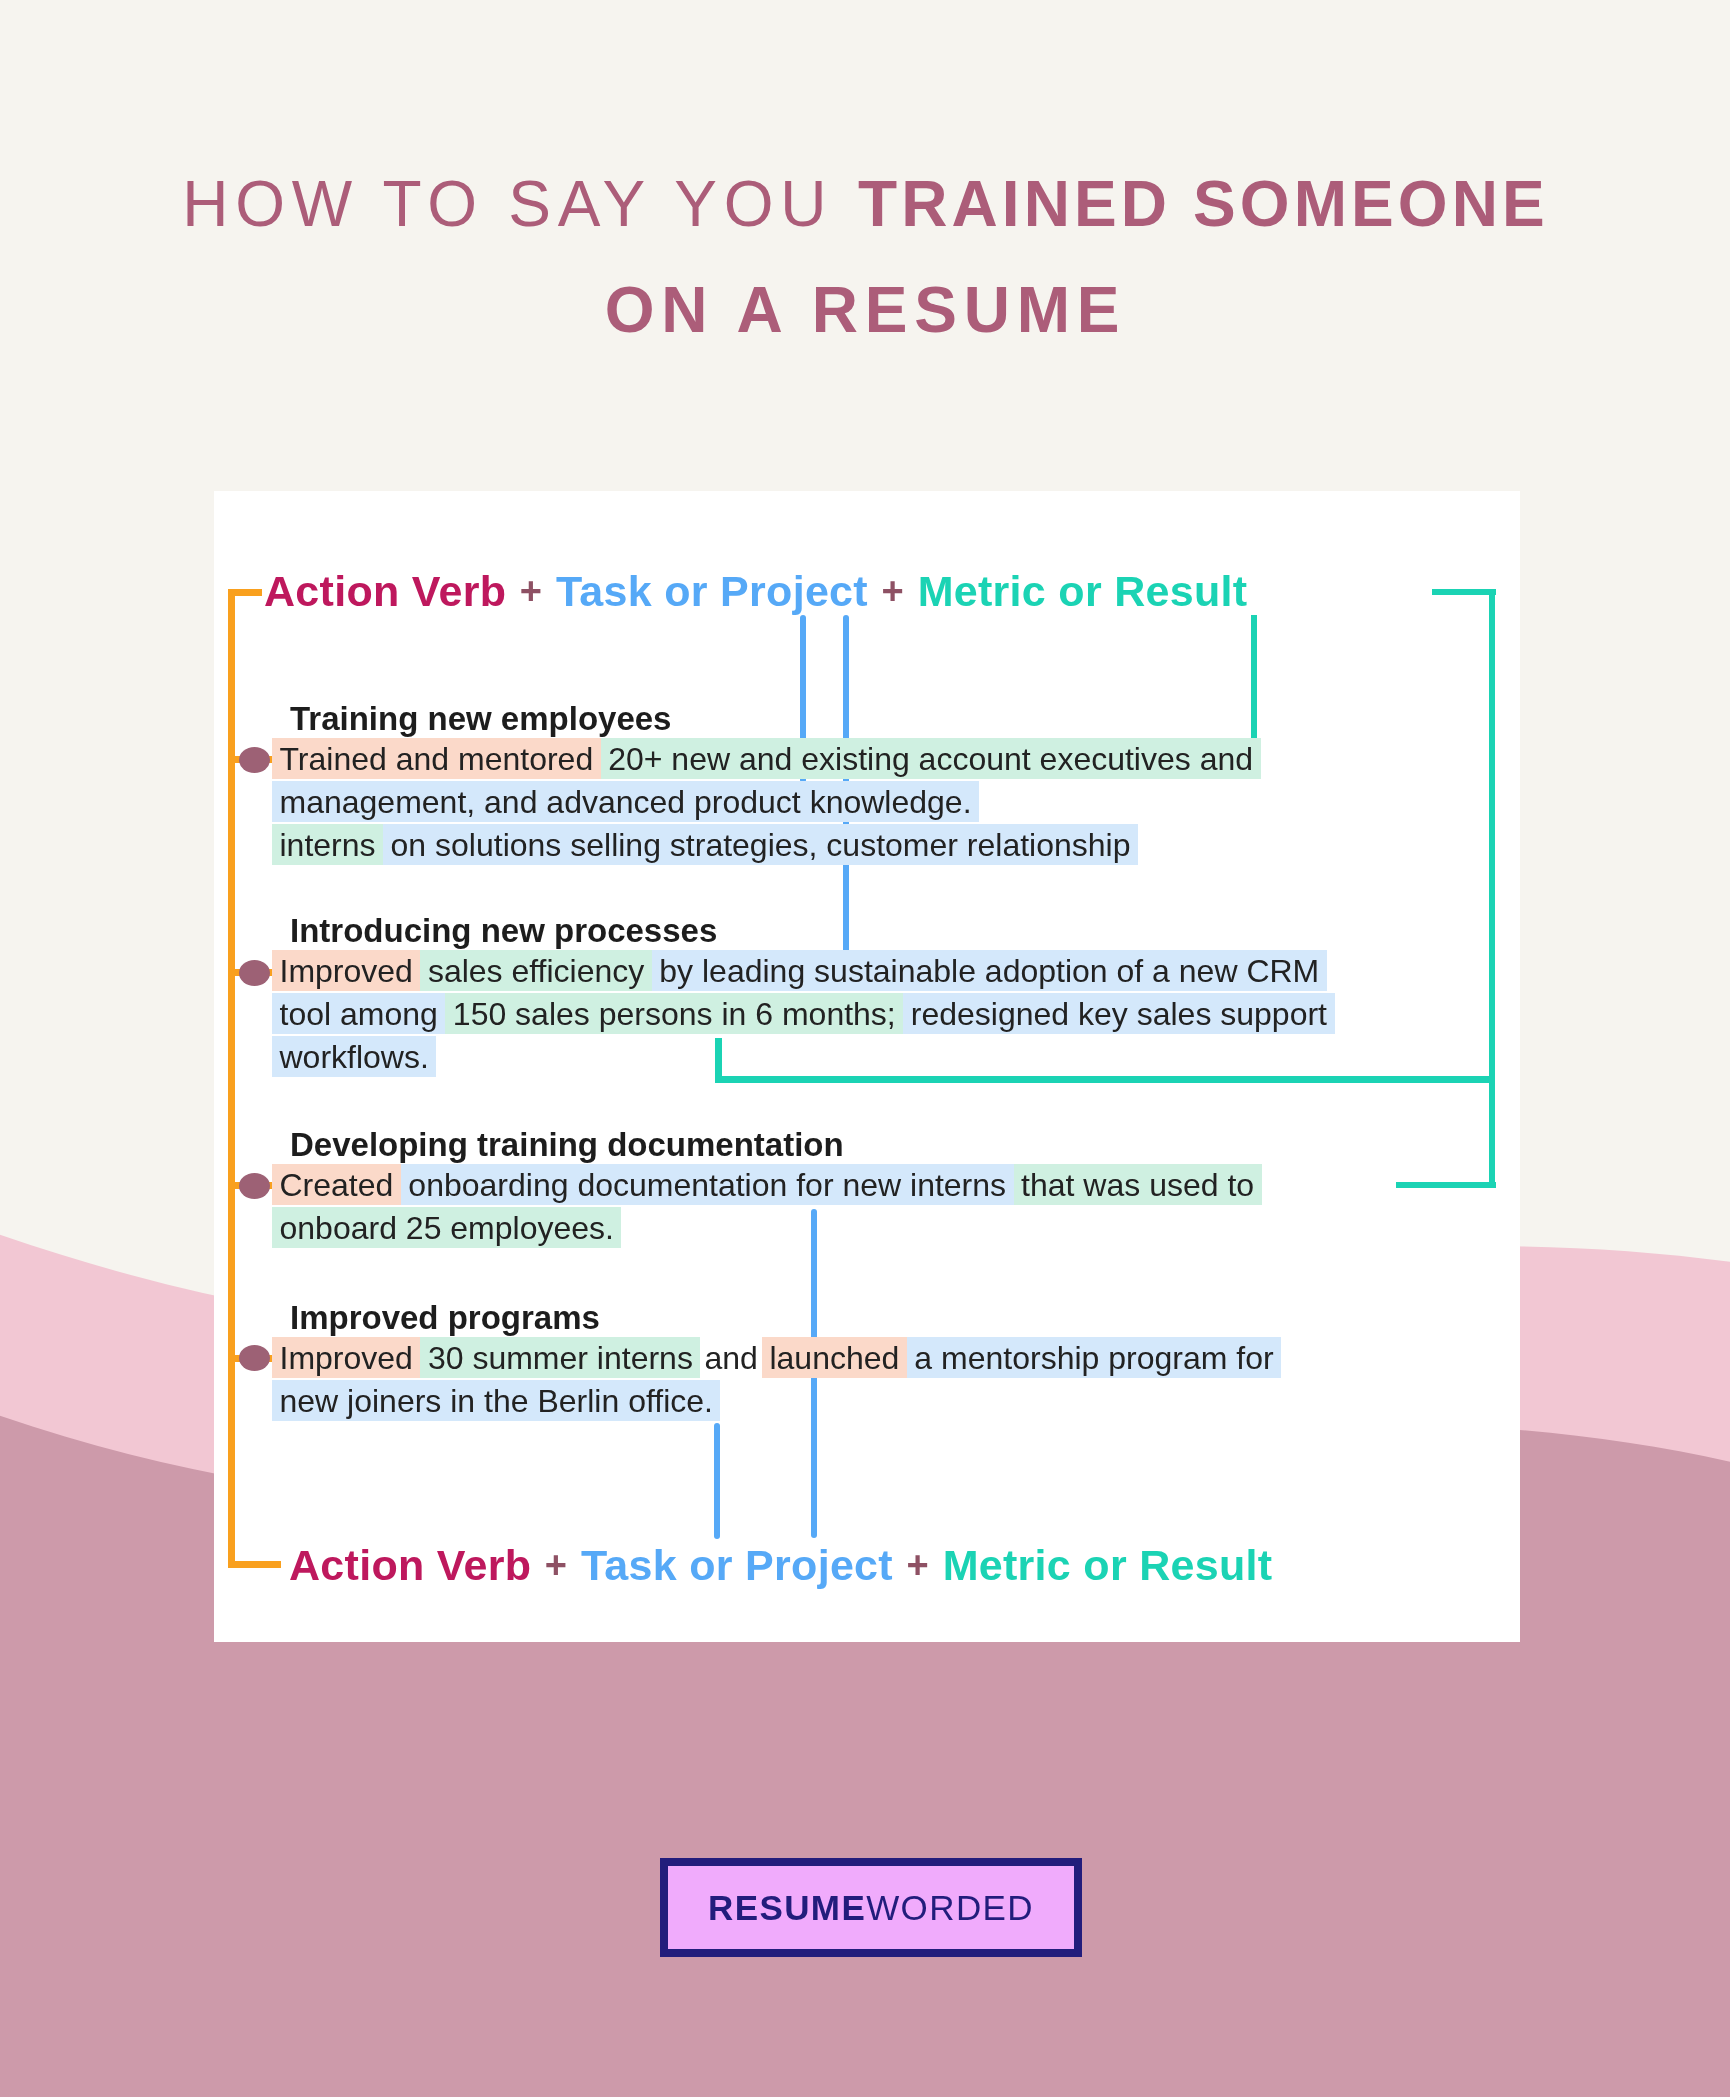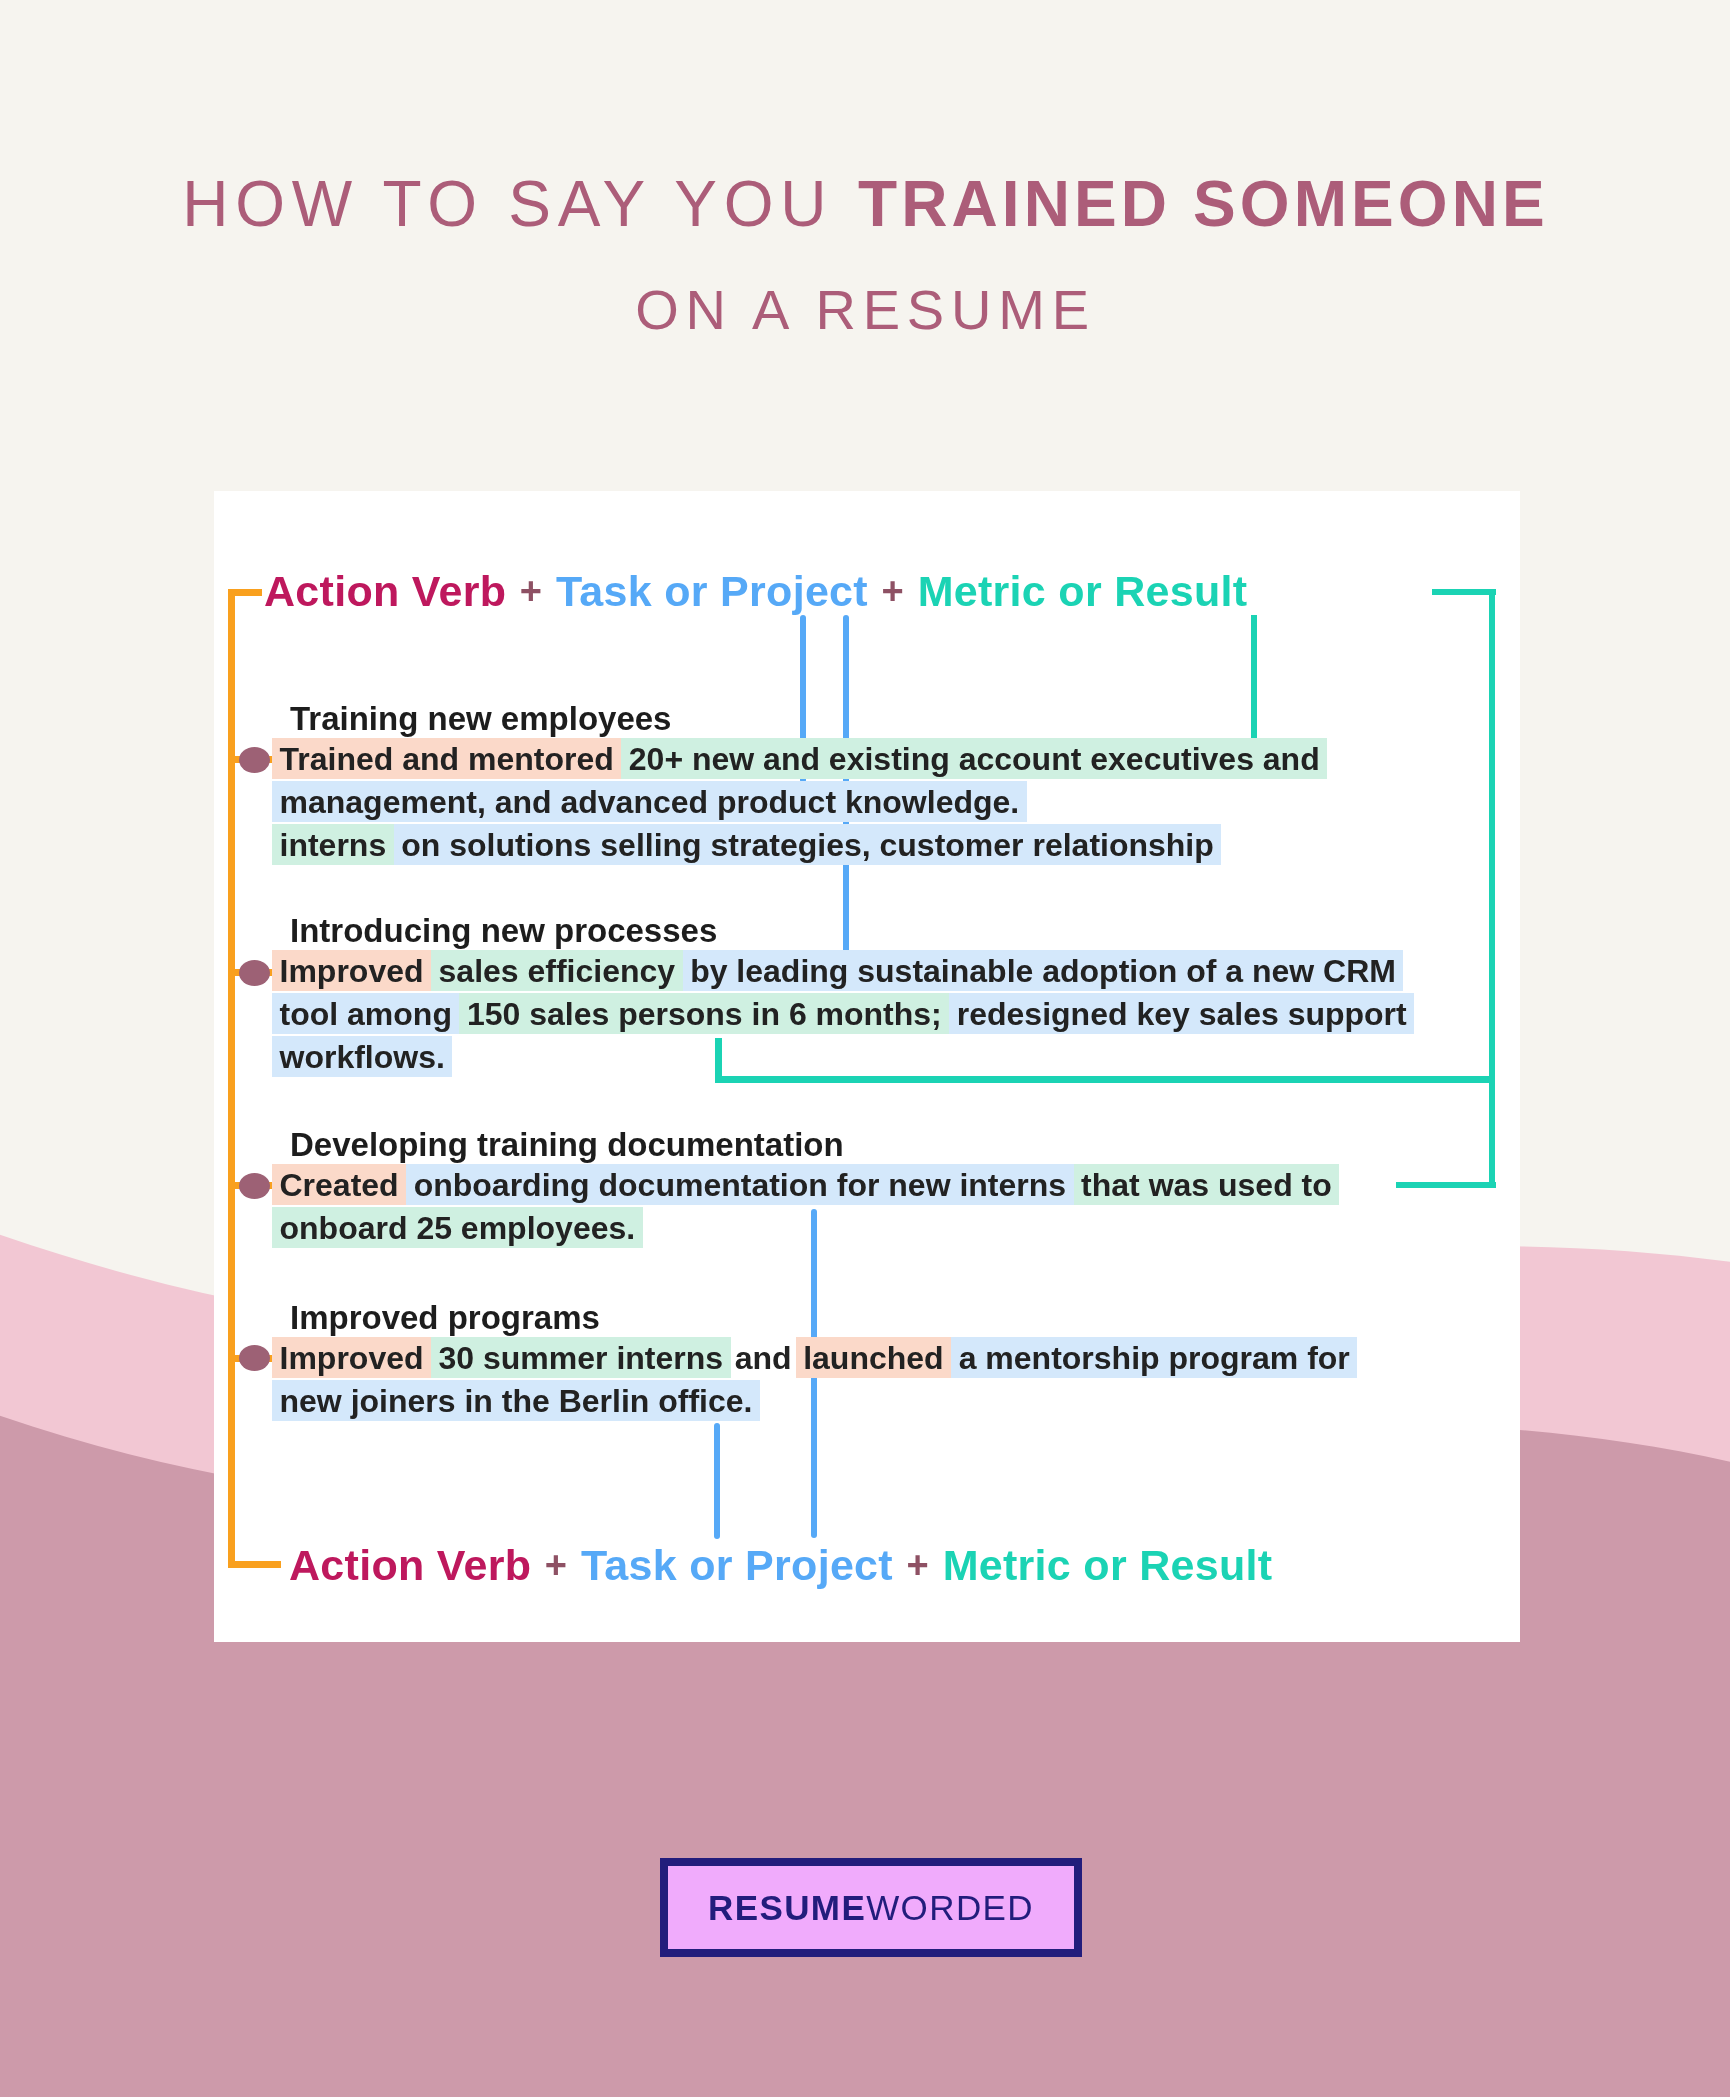--- a/index.html
+++ b/index.html
@@ -7,21 +7,21 @@
         font-family:"Liberation Sans",sans-serif;}
   .waves{position:absolute;left:0;top:0;width:1731px;height:2097px;z-index:0;}
   .wave-light{fill:#f2c7d3;}
   .wave-dark{fill:#cd9aaa;}
 
   
   .title{position:absolute;left:0;top:163px;width:1731px;text-align:center;z-index:2;color:#ac5d79;}
   .t1{font-size:64px;line-height:82px;white-space:nowrap;}
   .t-reg{font-weight:400;letter-spacing:6.8px;}
   .t-bold{font-weight:700;letter-spacing:4.1px;}
-  .t2{font-size:56px;font-weight:400;letter-spacing:6.8px;line-height:64px;margin-top:33px;}
+  .t2{font-size:64px;font-weight:700;letter-spacing:6.8px;line-height:64px;margin-top:33px;}
 
   
   .card{position:absolute;left:214px;top:491px;width:1306px;height:1151px;background:#ffffff;z-index:1;}
 
   
   .ln{position:absolute;z-index:3;}
   .orange{background:#f9a01e;}
   .blue{background:#56a9f7;border-radius:3.4px;}
   .teal{background:#1bd3b4;}
   .dot{position:absolute;z-index:4;width:31px;height:26px;border-radius:50%;background:#9d6175;}
@@ -33,21 +33,21 @@
   .f-plus{color:#8e5164;font-size:38px;}
   .f-task{color:#56a9f7;}
   .f-metric{color:#1bd3b4;}
   .formula-top{left:264px;top:562px;height:58px;}
   .formula-bottom{left:289px;top:1536px;height:58px;}
 
   
   .section{position:absolute;left:272px;z-index:4;white-space:nowrap;color:#222;}
   .heading{font-size:33px;font-weight:700;line-height:39px;margin-left:18px;color:#1d1d1d;}
   .line{height:43px;line-height:43px;font-size:32px;}
-  .seg{display:inline-block;height:41px;line-height:43px;padding:0 7.5px;font-weight:bold;}
+  .seg{display:inline-block;height:41px;line-height:43px;padding:0 7.5px;}
   .hl-pink{background:#fbd9c9;}
   .hl-mint{background:#cff0e1;}
   .hl-blue{background:#d4e8fb;}
   .hl-none{background:transparent;padding:0 4.1px;}
   .sec-1{top:699px;}
   .sec-2{top:911px;}
   .sec-3{top:1125px;}
   .sec-4{top:1298px;}
 
   

